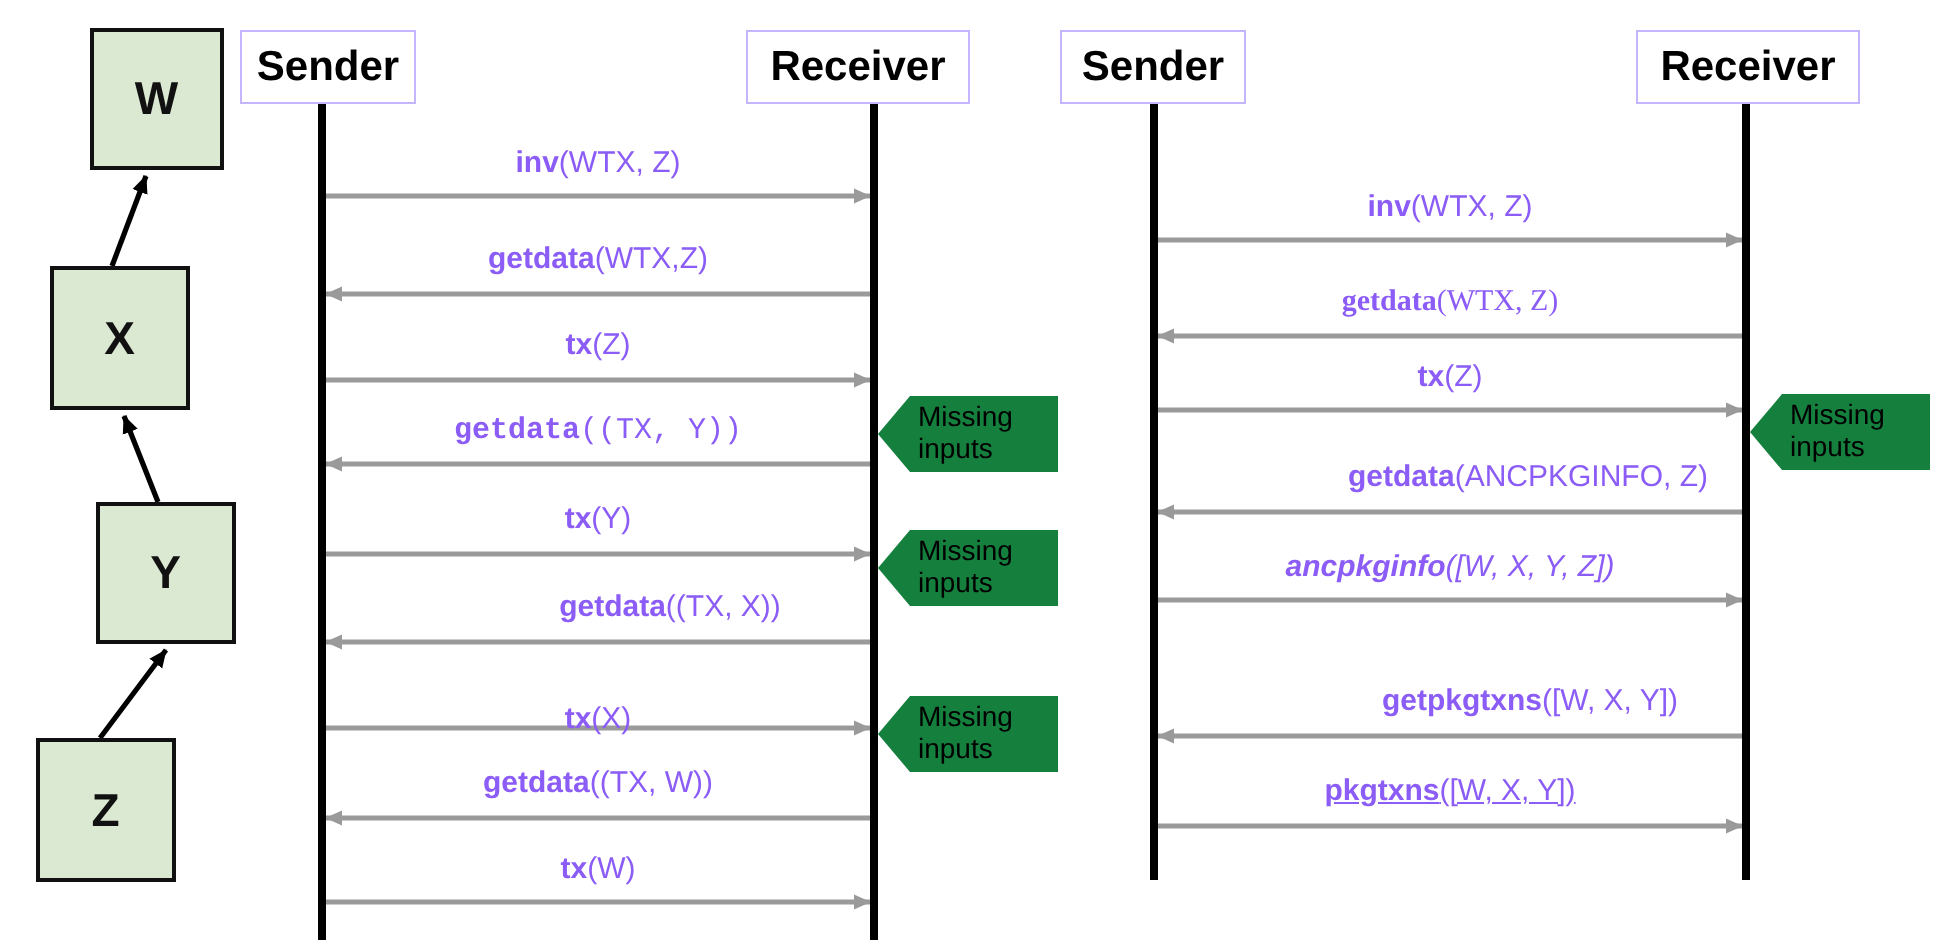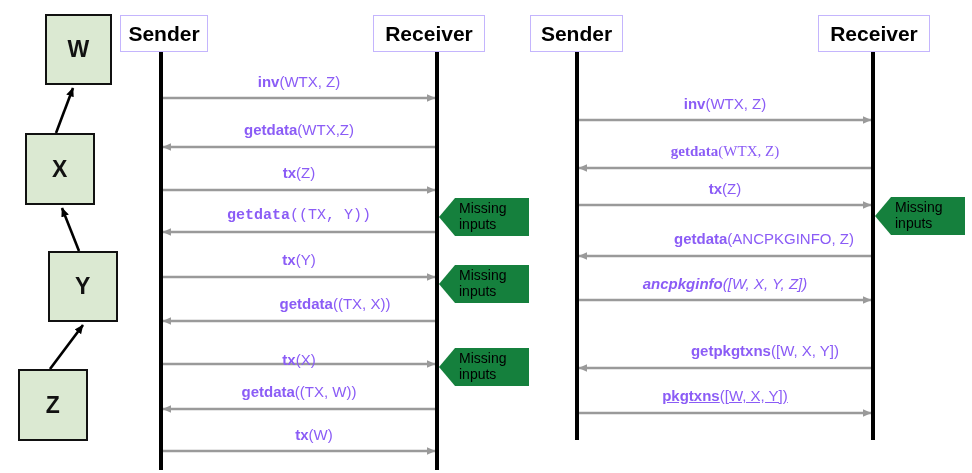--- a/index.html
+++ b/index.html
@@ -150,21 +150,21 @@
     </div>
   <div id="left-labels">
       <div class="msg-label" style="left: 299px; top: 74px;"><b>inv</b><span>(WTX, Z)</span></div>
       <div class="msg-label" style="left: 299px; top: 122px;"><b>getdata</b><span>(WTX,Z)</span></div>
       <div class="msg-label" style="left: 299px; top: 165px;"><b>tx</b><span>(Z)</span></div>
       <div class="msg-label" style="left: 299px; top: 208px; font-family: Liberation Mono, monospace;"><b>getdata</b><span>((TX, Y))</span></div>
       <div class="msg-label" style="left: 299px; top: 252px; text-align: center;"><b>tx</b><span>(Y)</span></div>
       <div class="msg-label" style="left: 307px; top: 296px; margin-left: 28px;"><b>getdata</b><span>((TX, X))</span></div>
       <div class="msg-label" style="left: 299px; top: 340px; margin-top: 12px;"><b>tx</b><span>(X)</span></div>
       <div class="msg-label" style="left: 299px; top: 384px;"><b>getdata</b><span>((TX, W))</span></div>
-      <div class="msg-label" style="left: 299px; top: 427px; margin-left: 15px;"><b>tx</b><span>(W)</span></div>
+      <div class="msg-label" style="left: 299px; top: 427px;"><b>tx</b><span>(W)</span></div>
     </div>
   <div id="left-callouts">
       <div class="callout" style="left: 439px; top: 198px; width: 90px; height: 38px;">
         <span>Missing</span>
         <span>inputs</span>
       </div>
       <div class="callout" style="left: 439px; top: 265px; width: 90px; height: 38px;">
         <span>Missing</span>
         <span>inputs</span>
       </div>

